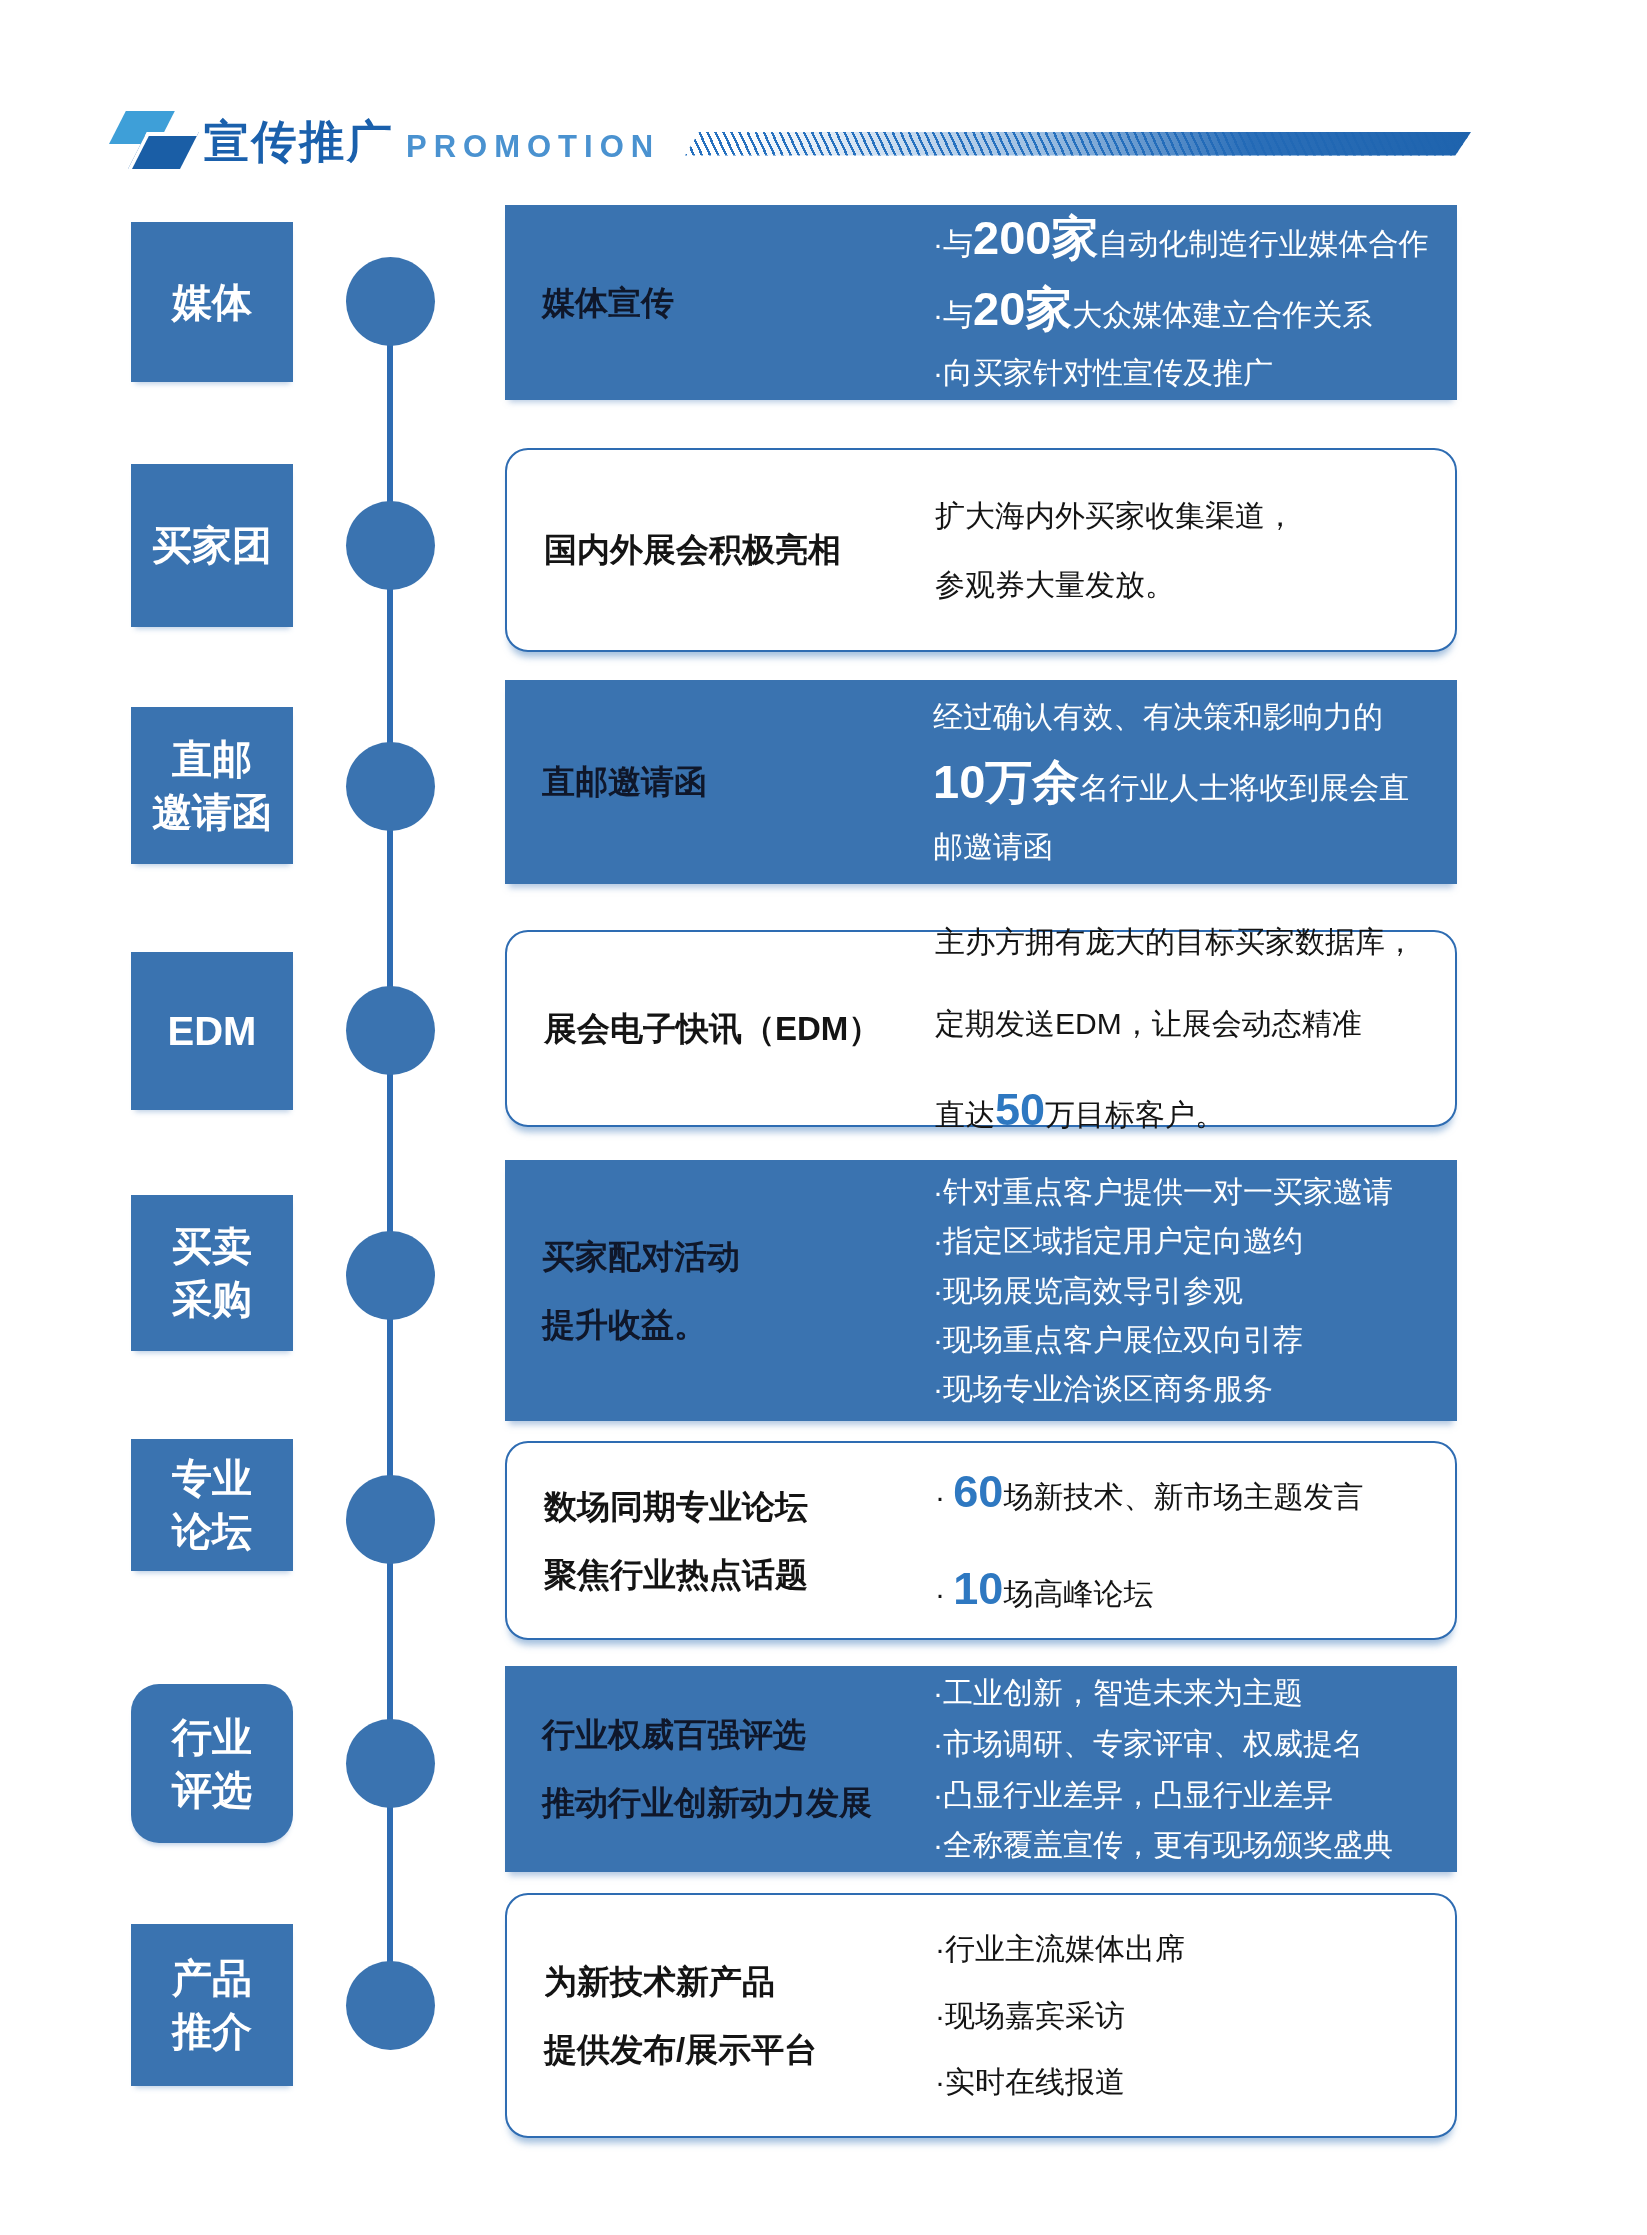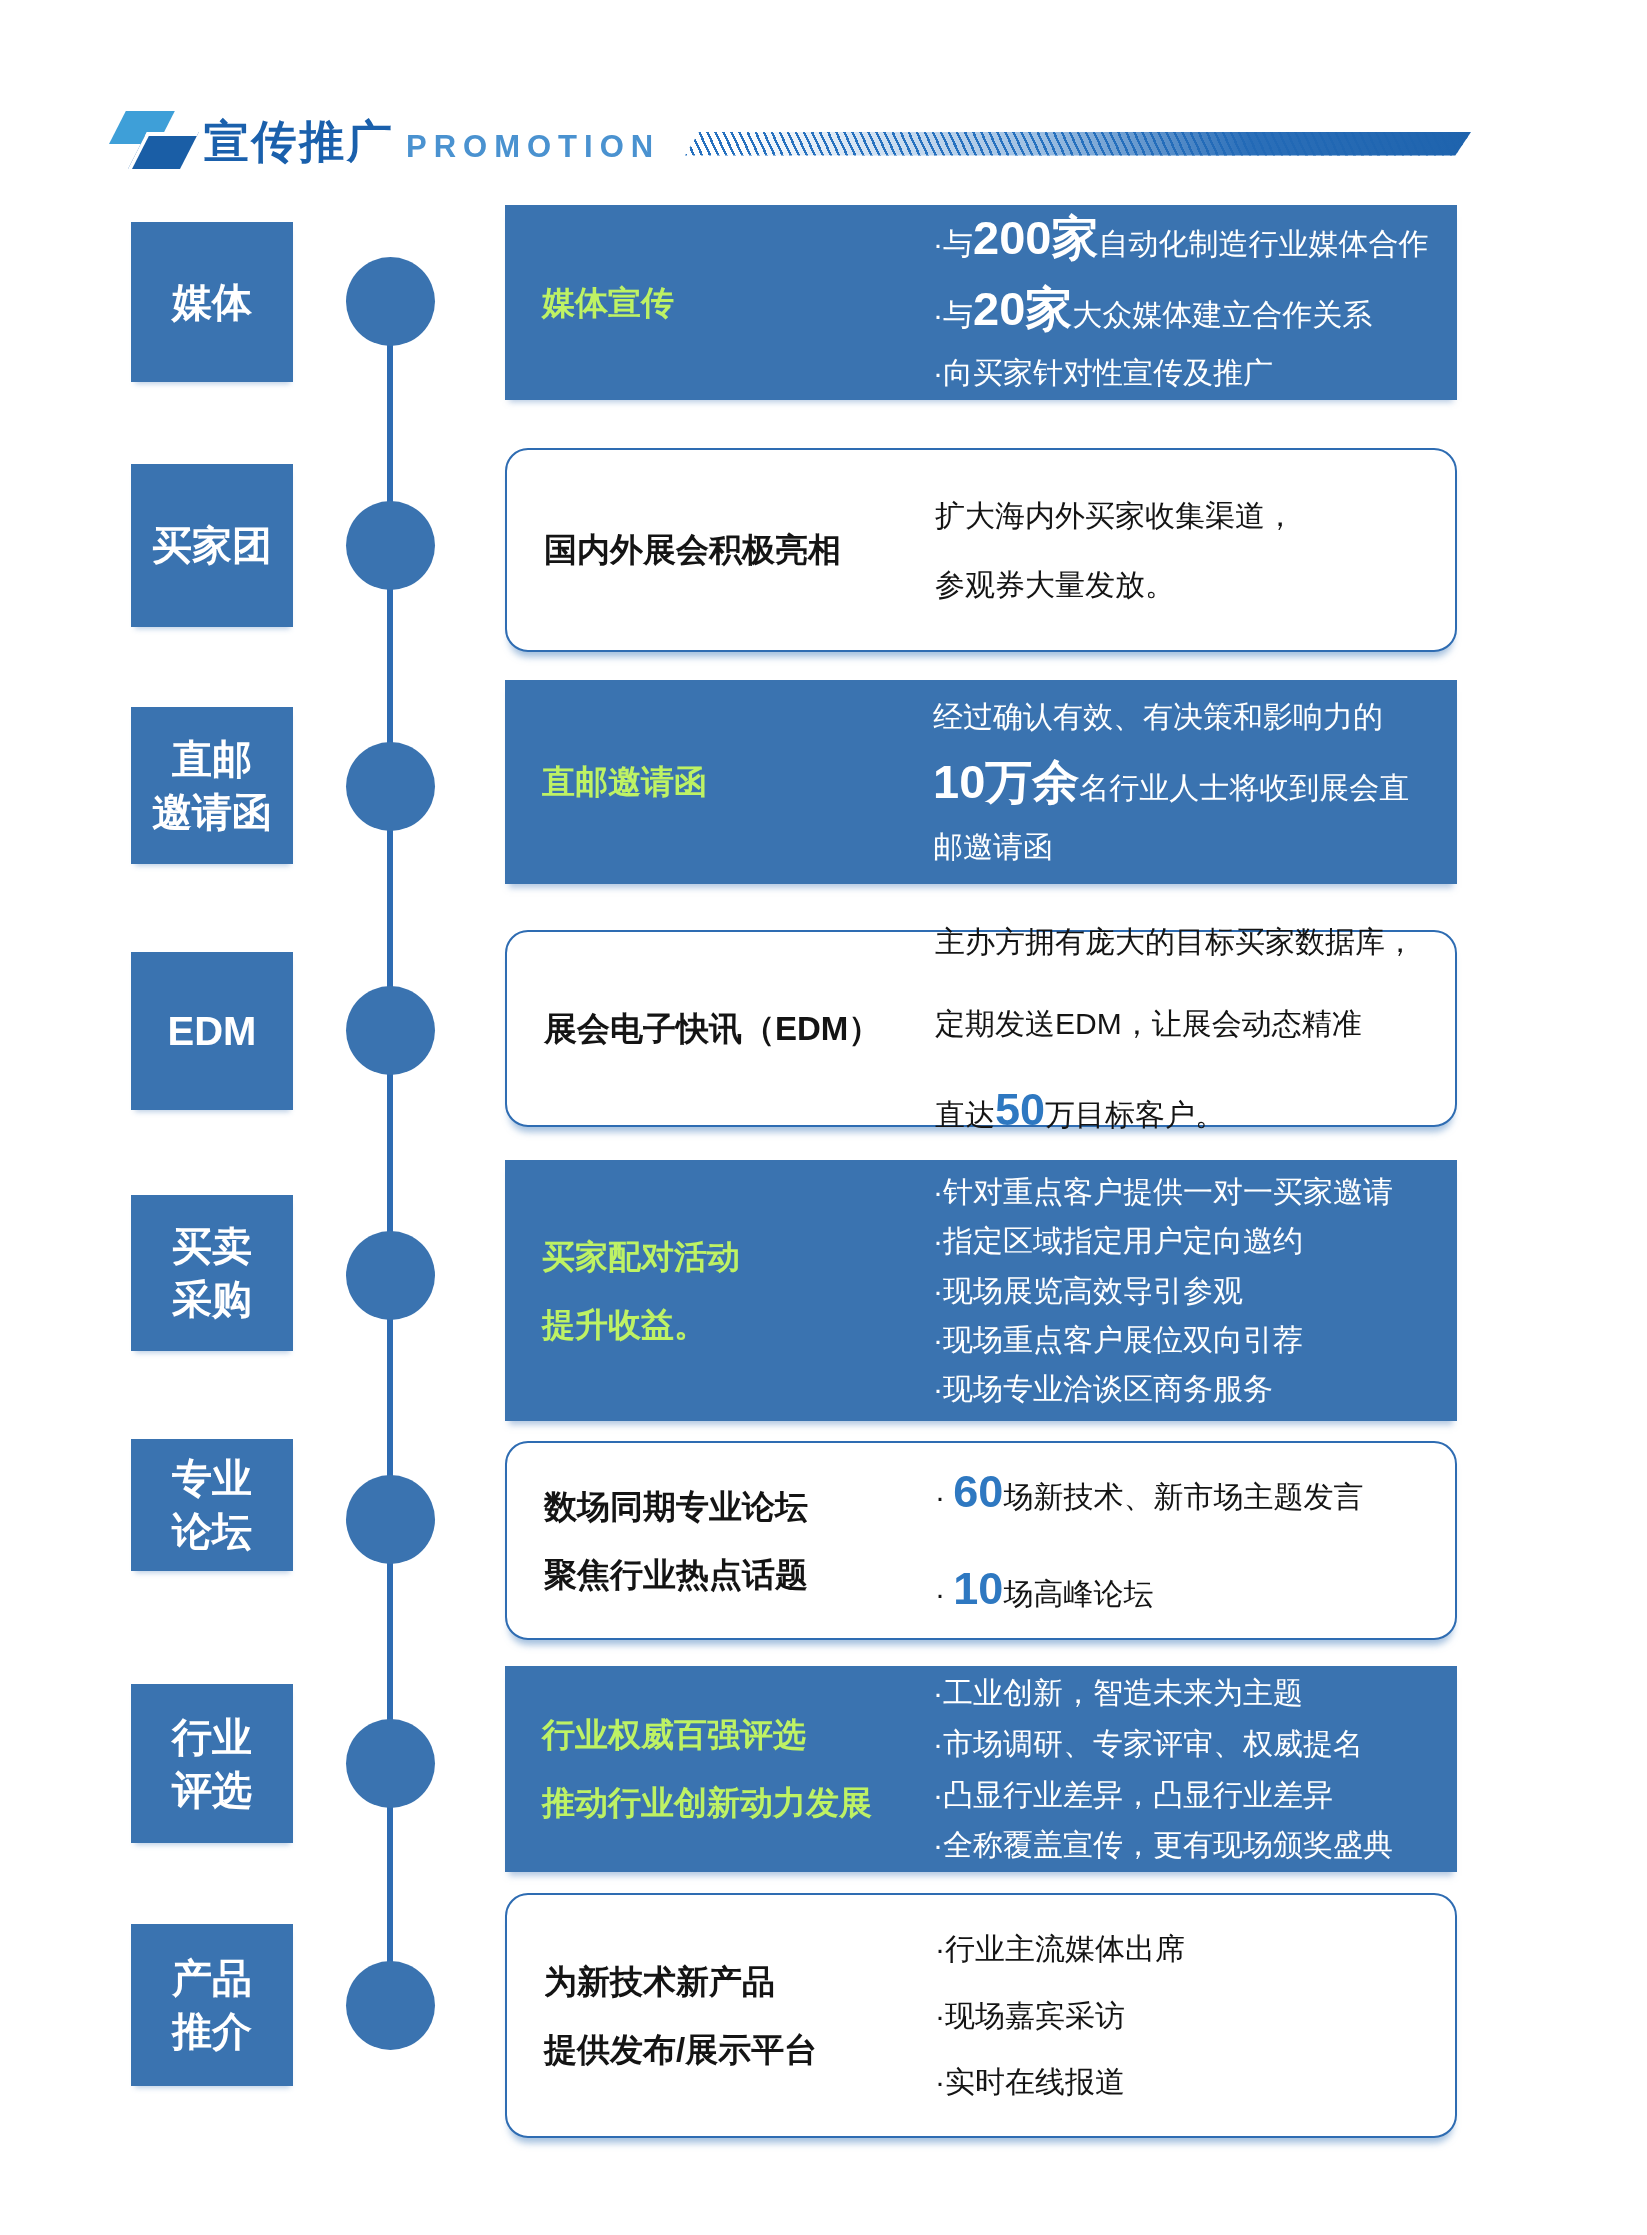--- a/index.html
+++ b/index.html
@@ -47,37 +47,37 @@
       box-shadow:0 5.2px 5.2px -3.5px rgba(110,150,200,.45);}
 
   
   .card{position:absolute;left:505px;width:952px;display:flex;align-items:stretch;
       padding-left:37px;padding-right:21px;}
   .card.solid{background:var(--blue);color:#fff;box-shadow:0 7.9px 6.1px -4.4px rgba(110,150,200,.5);}
   .card.outline{background:#fff;color:var(--ink);border:2.6px solid var(--border-blue);
       border-radius:23px;box-shadow:0 8.7px 7px -4.4px rgba(90,140,195,.55);}
   .card-title{flex:0 0 391px;display:flex;flex-direction:column;justify-content:center;
       font-size:33px;font-weight:700;line-height:2.05;white-space:pre-line;}
-  .card.solid .card-title{color:#bef264;}
+  .card.solid .card-title{color:#0f172a;}
   .card-body{flex:1;display:flex;flex-direction:column;justify-content:center;}
   .line{line-height:1.26;}
   .seg{vertical-align:baseline;}
   .seg-n{font-size:30px;}
   .seg-b{font-size:47px;font-weight:700;line-height:1.05;}
   .seg-a{font-size:45px;font-weight:700;line-height:1.05;color:var(--accent);}
   .card.outline .line{color:var(--ink);}
 
   
   .r1 .cat{top:222px;height:160px;}  .r1 .dot{top:257px;}  .r1 .card{top:205px;height:195px;}  .r1 .card-body{gap:21px;}
   .r2 .cat{top:464px;height:163px;}  .r2 .dot{top:501px;}  .r2 .card{top:448px;height:204px;}  .r2 .card-body{gap:31px;}
   .r3 .cat{top:707px;height:157px;}  .r3 .dot{top:742px;}  .r3 .card{top:680px;height:204px;}  .r3 .card-body{gap:21px;}
   .r4 .cat{top:952px;height:158px;text-align:right;} .r4 .dot{top:986px;} .r4 .card{top:930px;height:197px;} .r4 .card-body{gap:44px;}
   .r5 .cat{top:1195px;height:156px;} .r5 .dot{top:1231px;} .r5 .card{top:1160px;height:261px;} .r5 .card-body{gap:11.4px;}
   .r6 .cat{top:1439px;height:132px;} .r6 .dot{top:1475px;} .r6 .card{top:1441px;height:199px;} .r6 .card-body{gap:49px;}
-  .r7 .cat{top:1684px;height:159px;} .r7 .dot{top:1719px;} .r7 .card{top:1666px;height:206px;} .r7 .card-body{gap:13px;justify-content:center;}
+  .r7 .cat{top:1684px;height:159px;border-radius:28px;} .r7 .dot{top:1719px;} .r7 .card{top:1666px;height:206px;} .r7 .card-body{gap:13px;justify-content:center;}
   .r8 .cat{top:1924px;height:162px;} .r8 .dot{top:1961px;} .r8 .card{top:1893px;height:245px;} .r8 .card-body{gap:29px;}
 </style>
 </head>
 <body>
 
 <div class="stage">
 
   <div class="logo">
     <span class="piece-light"></span>
     <span class="piece-dark"></span>

